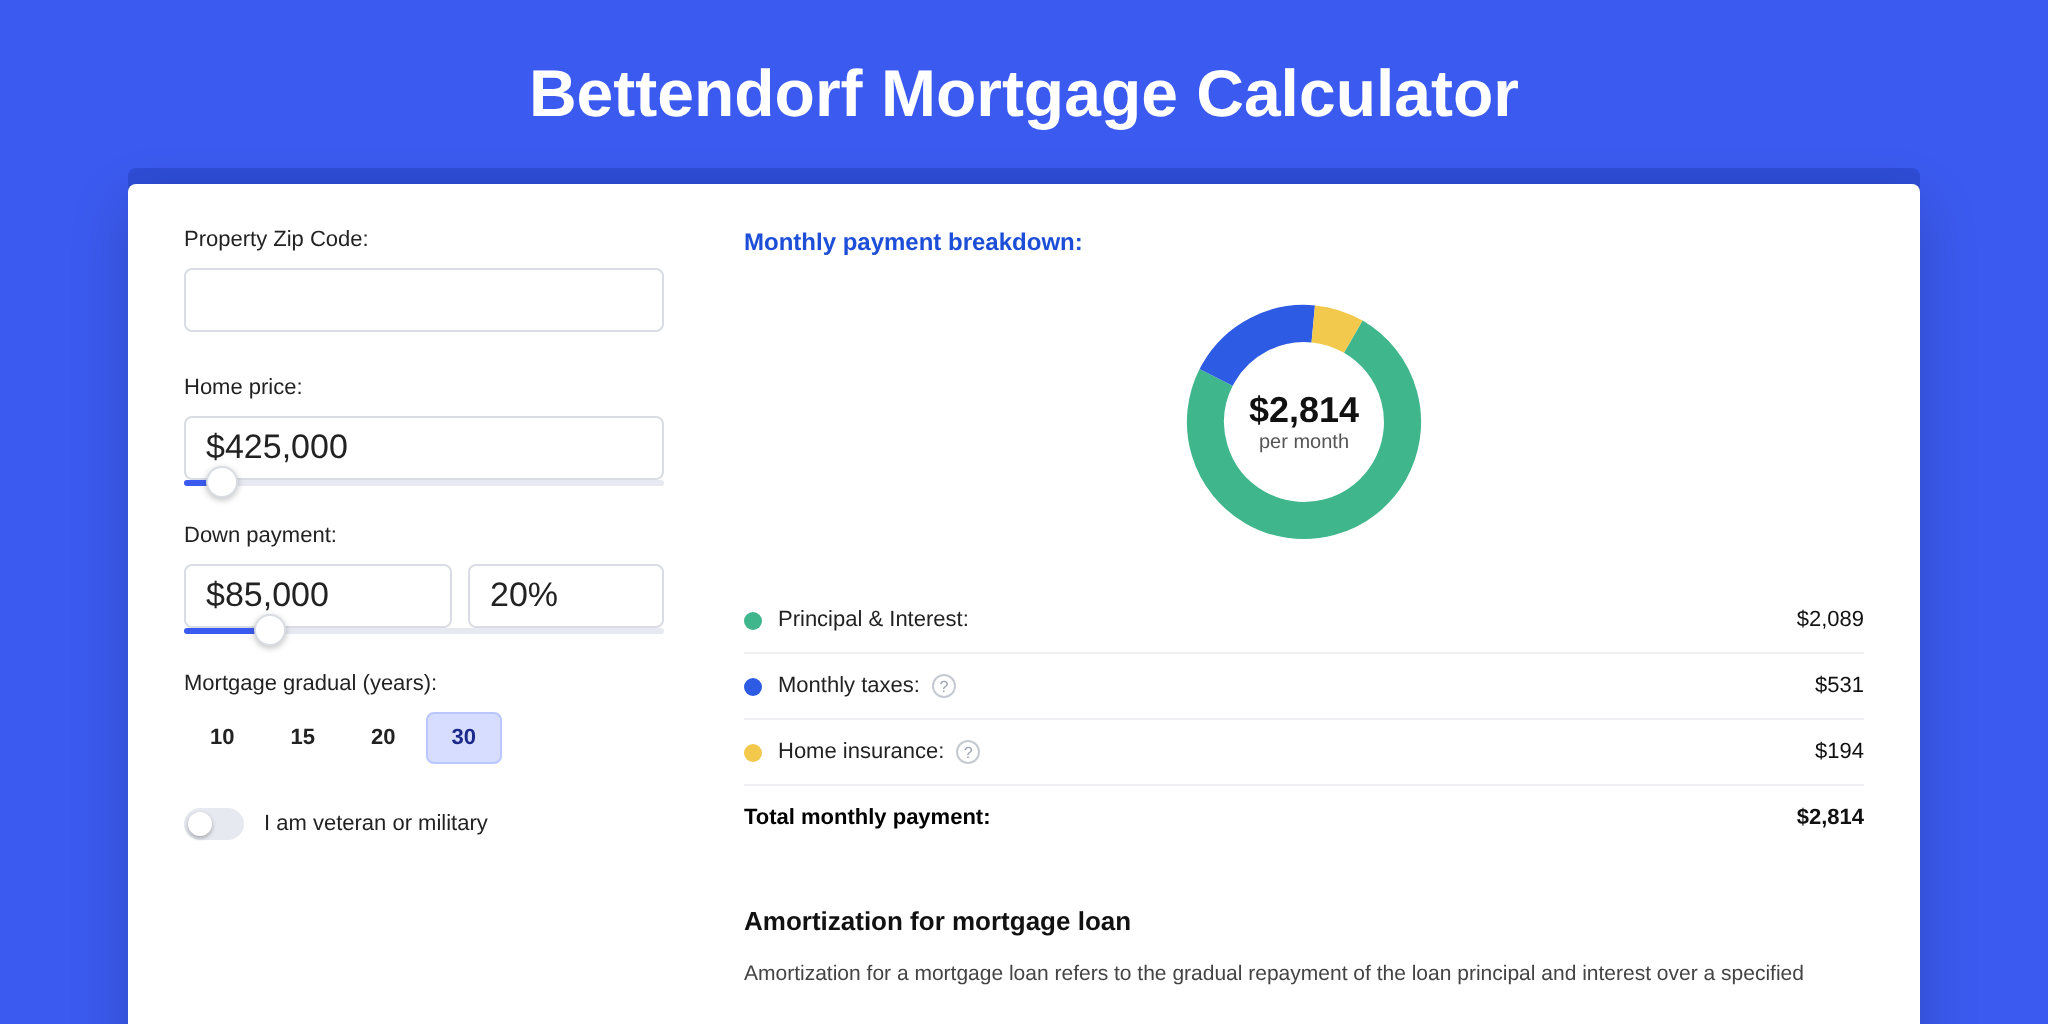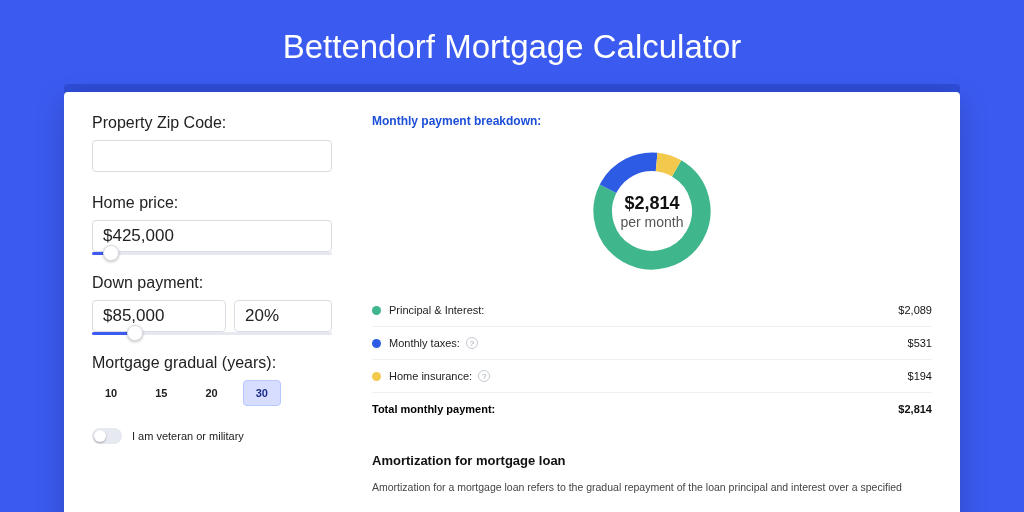--- a/index.html
+++ b/index.html
@@ -1,45 +1,45 @@
 <!DOCTYPE html>
 <html><head>
 <meta charset="utf-8">
 <style>
   *{box-sizing:border-box;margin:0;padding:0;font-family:Arial,Helvetica,sans-serif}
   body{background:#3b5bf0;width:1024px;height:512px;overflow:hidden}
-  .page-title{color:#fff;font-weight:400;font-size:33px;text-align:center;padding:28px 0 18px}
+  .page-title{color:#fff;font-weight:700;font-size:33px;text-align:center;padding:28px 0 18px}
   .banner{background:#2e4dd6;height:48px;margin:0 64px;border-radius:4px 4px 0 0}
   .card{background:#fff;margin:-40px 64px 0;border-radius:4px;display:flex;padding:22px 28px;min-height:600px;box-shadow:0 10px 30px rgba(0,0,0,.2)}
   .left{width:260px;flex:0 0 260px;padding-right:20px}
   .right{flex:1;padding-left:20px}
-  .flabel{font-size:16px;color:#222;margin:0 0 8px;display:block}
+  .flabel{font-size:11px;color:#222;margin:0 0 8px;display:block}
   .tinput{width:100%;border:1px solid #d9dde3;border-radius:4px;height:32px;padding:0 10px;font-size:17px;color:#222}
   .field{margin-bottom:22px}
   .slider{position:relative;height:0}
   .slider-track{height:3px;background:#e6e9ef;border-radius:3px}
   .slider-fill{position:absolute;left:0;top:0;height:3px;background:#3b5bf0;border-radius:3px}
   .slider-thumb{position:absolute;top:-7px;width:16px;height:16px;background:#fff;border:1px solid #d9dde3;border-radius:50%;box-shadow:0 1px 3px rgba(0,0,0,.25)}
   .row2{display:flex;gap:8px}
   .row2 .tinput:first-child{flex:1}
   .row2 .tinput:last-child{width:98px}
-  .periods{display:flex;gap:12px}
+  .periods{display:flex;gap:2px}
   .pbtn{flex:0 0 auto;padding:6px 12px;font-size:11px;font-weight:700;color:#222;border:1px solid transparent;border-radius:4px;cursor:pointer;background:transparent}
   .pbtn.sel{background:#d6ddff;border-color:#b9c6ff;color:#1b2a8a}
   .toggle-row{display:flex;align-items:center;gap:10px;margin-top:14px}
   .toggle{width:30px;height:16px;background:#e6e9ef;border-radius:10px;position:relative}
   .toggle::after{content:"";position:absolute;left:2px;top:2px;width:12px;height:12px;background:#fff;border-radius:50%;box-shadow:0 1px 2px rgba(0,0,0,.3)}
   .toggle-label{font-size:11px;color:#222}
   .section-title{font-size:12px;font-weight:700;color:#1d4ed8;margin-bottom:10px}
   .donut-wrap{display:flex;justify-content:center;padding:8px 0 18px}
   .donut{position:relative;width:130px;height:130px}
   .donut svg{width:130px;height:130px;transform:rotate(-60deg)}
   .donut-center{position:absolute;inset:0;display:flex;flex-direction:column;justify-content:center;align-items:center}
   .donut-center .big{font-weight:800;font-size:18px;color:#111}
-  .donut-center .small{font-size:14px;color:#555}
+  .donut-center .small{font-size:10px;color:#555}
   .brkrow{display:flex;align-items:center;padding:10px 0;border-top:1px solid #eef0f4;font-size:11px}
   .brkrow:first-of-type{border-top:none}
   .dot{width:9px;height:9px;border-radius:50%;margin-right:8px;flex:0 0 auto}
   .brk-label{color:#222}
   .info{display:inline-flex;width:12px;height:12px;border:1px solid #c5c9d2;border-radius:50%;margin-left:6px;font-size:8px;color:#9aa1af;align-items:center;justify-content:center}
   .brk-val{margin-left:auto;color:#111}
   .totalrow{display:flex;align-items:center;padding:10px 0;border-top:1px solid #eef0f4;font-size:11px;font-weight:700}
   .amort{margin-top:28px}
   .amort-title{font-size:13px;font-weight:700;margin-bottom:12px;color:#111}
   .amort-text{font-size:10.5px;color:#444;line-height:1.5}

